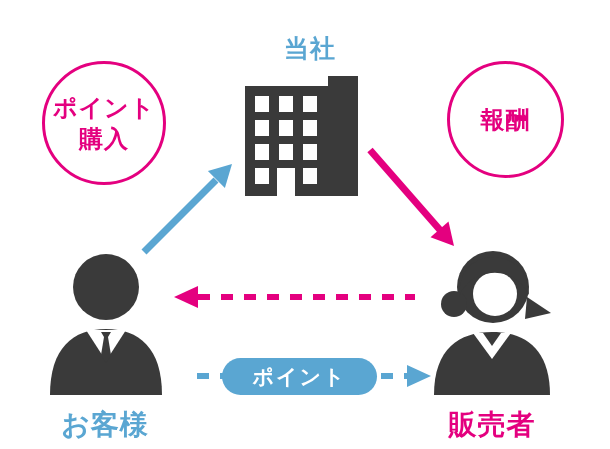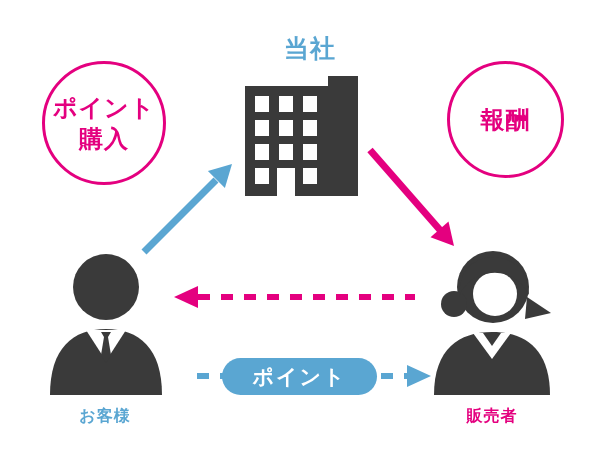--- a/index.html
+++ b/index.html
@@ -26,21 +26,21 @@
     font-size:24px;font-weight:600;line-height:1.3;text-align:center;letter-spacing:1px;
     box-sizing:border-box;
   }
   .badge{
     border-radius:19px;color:#fff;
     display:flex;align-items:center;justify-content:center;
     font-size:21px;font-weight:700;letter-spacing:2px;
   }
   .badge.pink{background:var(--pink);}
   .badge.blue{background:var(--blue);}
-  .lbl{font-size:16px;text-align:center;font-weight:600;letter-spacing:1px;}
+  .lbl{font-size:28px;text-align:center;font-weight:600;letter-spacing:1px;}
   .lbl.blue{color:var(--blue);}
   .lbl.pink{color:var(--pink);}
 </style>
 </head>
 <body>
 
 <div class="stage">
 
   <div class="abs lbl blue" style="left:250px;top:32px;width:120px;font-size:25px;">当社</div>
 

